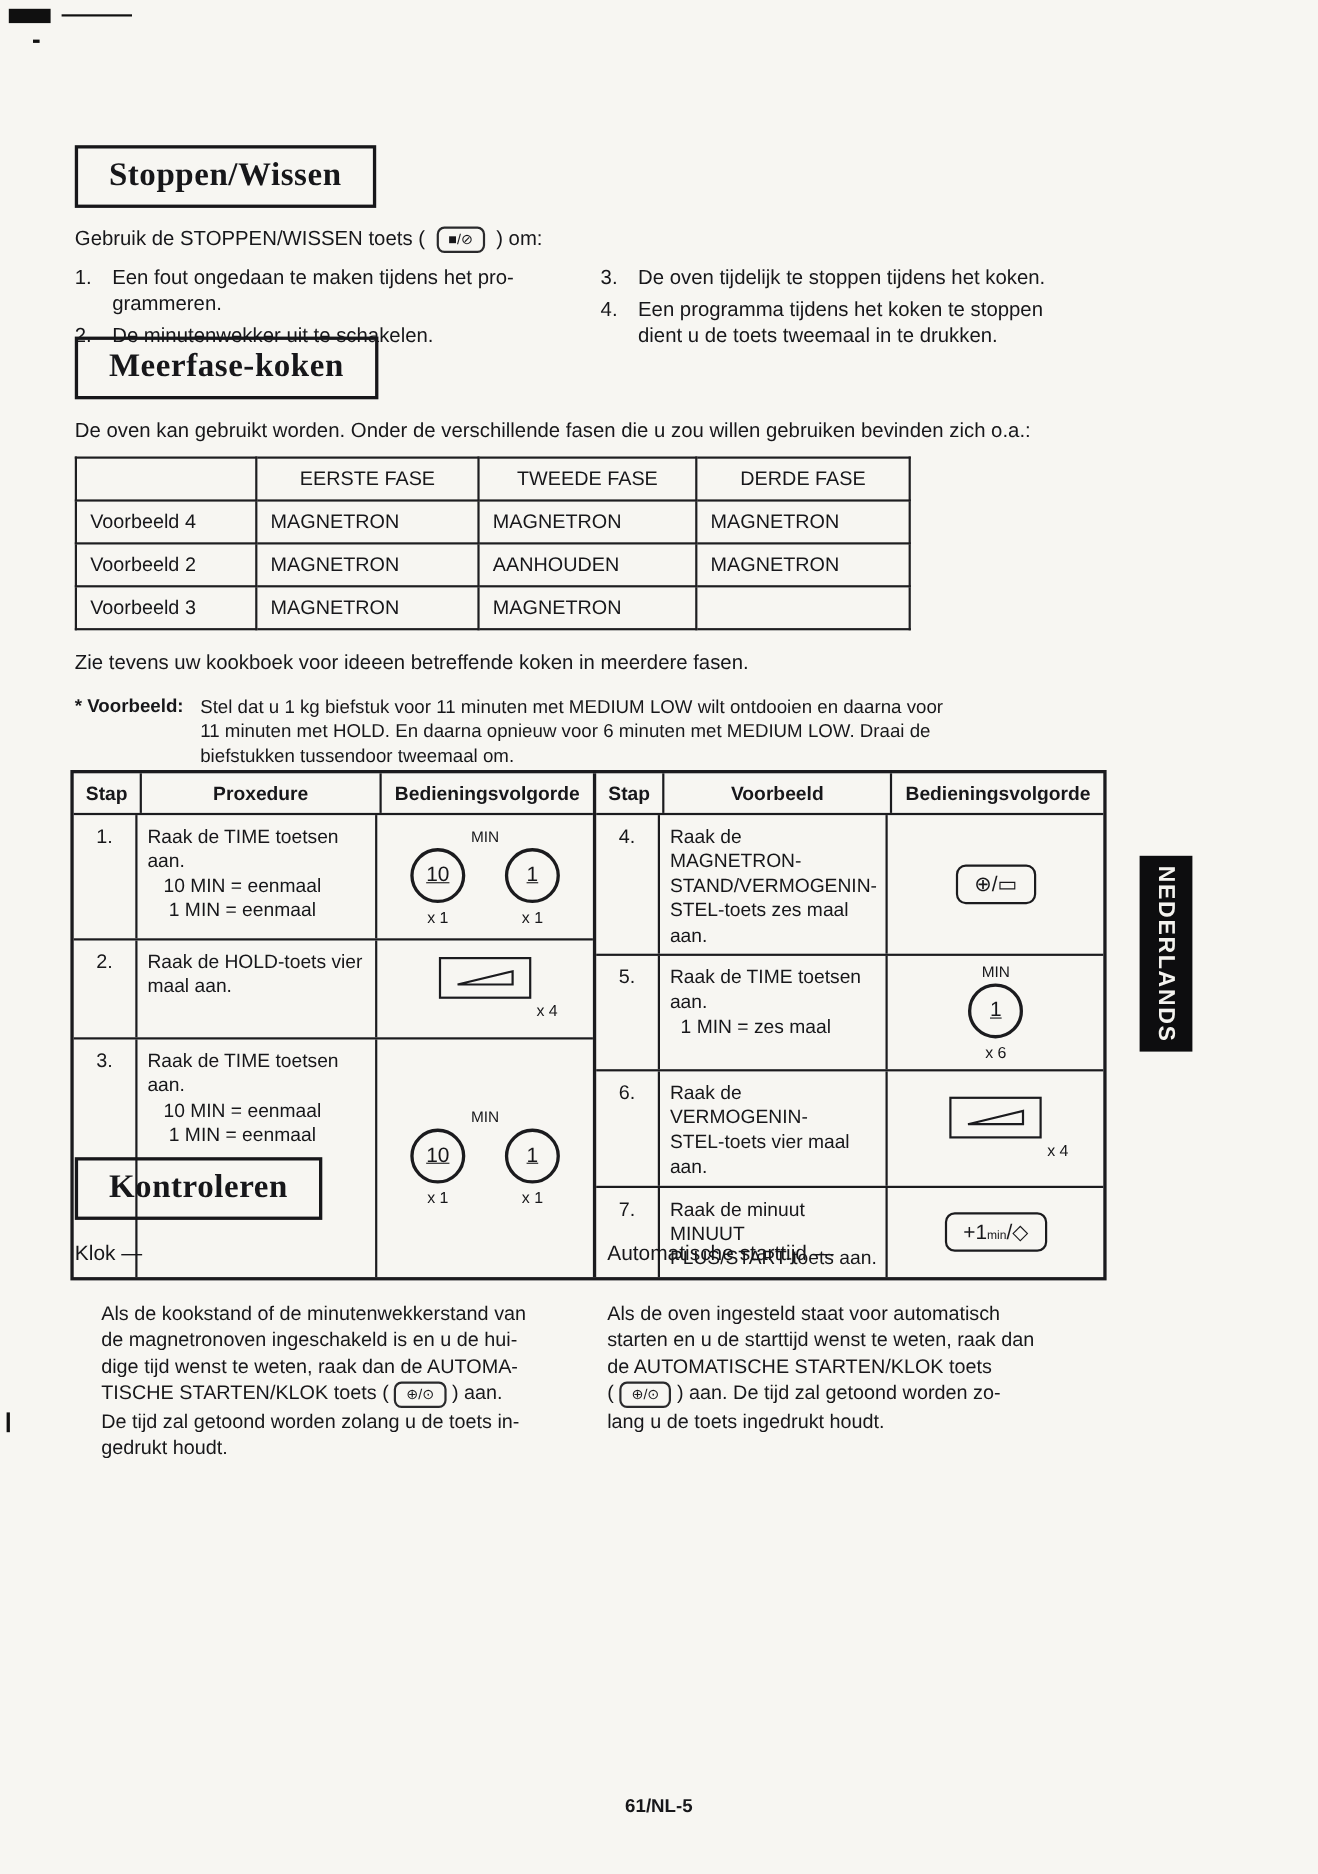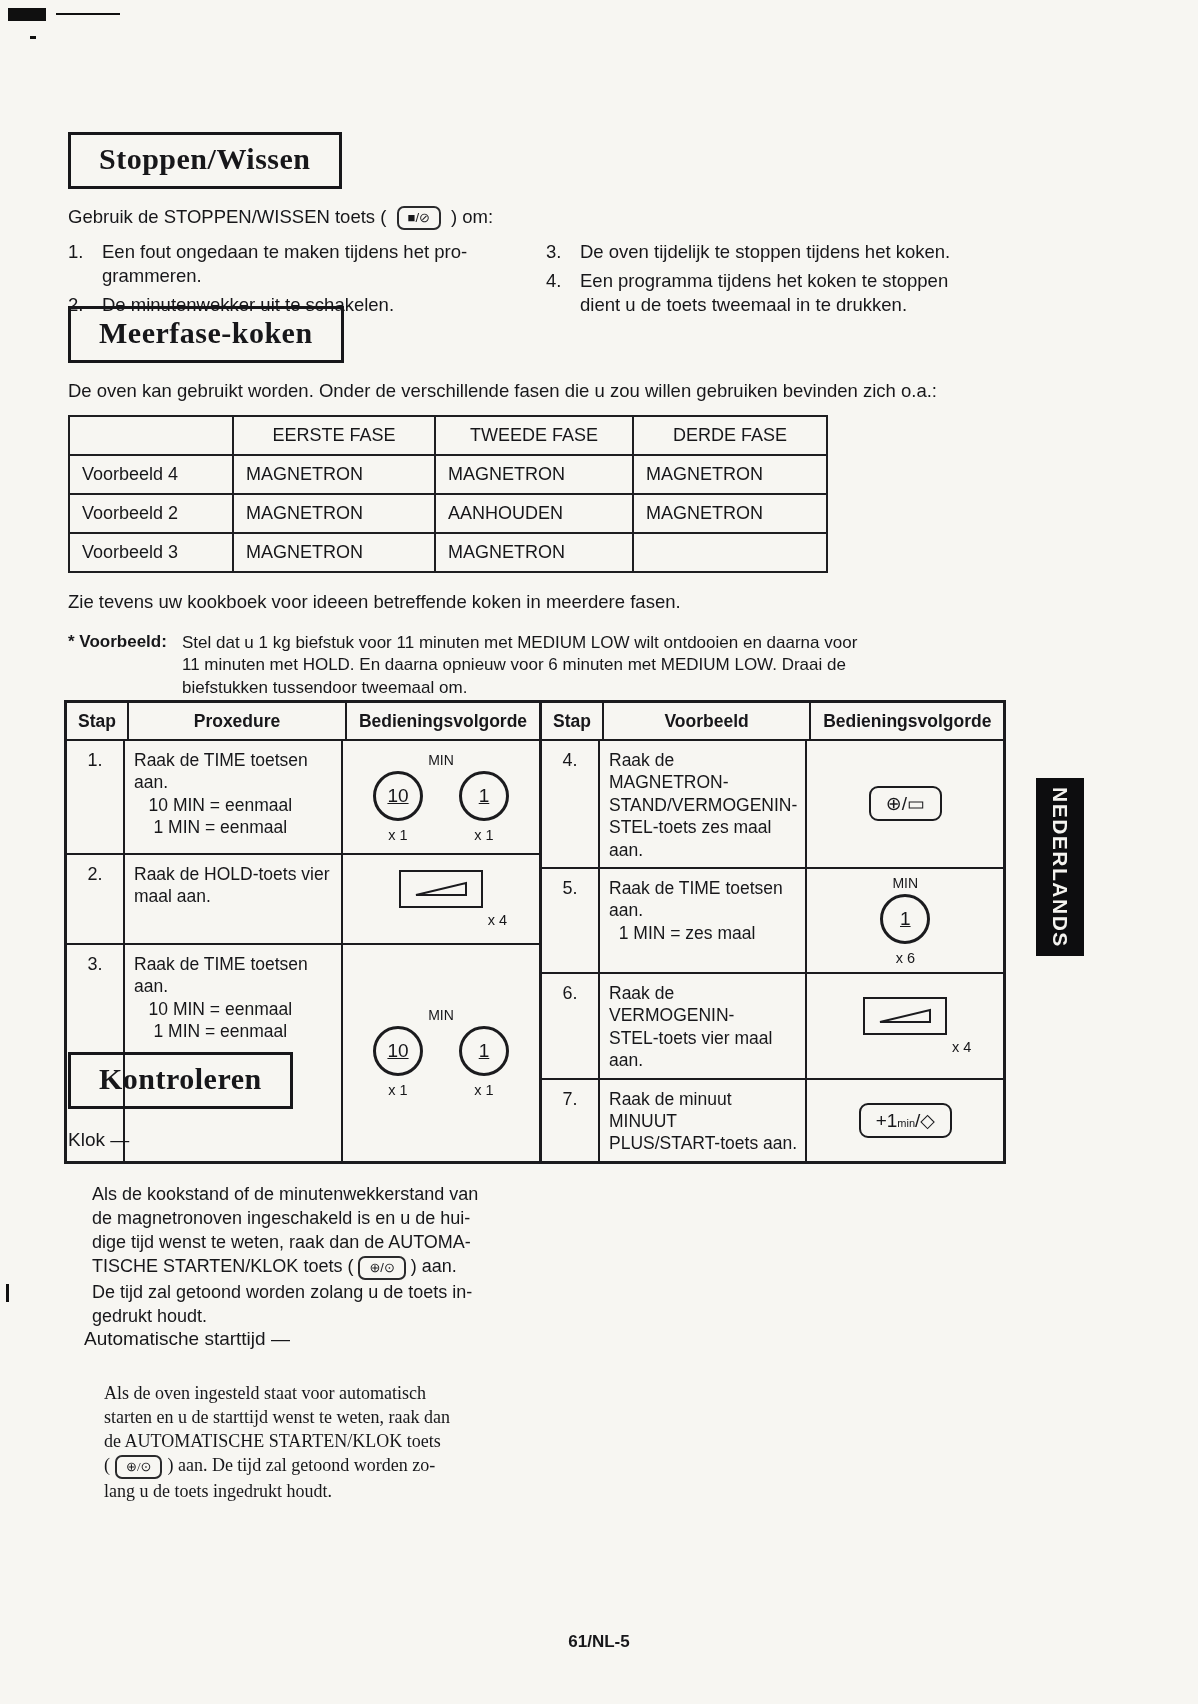--- a/index.html
+++ b/index.html
@@ -66,26 +66,26 @@
   .slider-btn{width:80px;height:34px;border:2.5px solid #1b1b1e;display:flex;
               align-items:center;justify-content:center;}
   .mult-right{align-self:flex-end;margin-right:28px;font-size:14.5px;margin-top:4px;}
   .pill{border:2.5px solid #1b1b1e;border-radius:9px;padding:4px 15px;font-size:19px;
         display:inline-flex;align-items:baseline;}
   .pill-sub{font-size:11px;}
 
   .key-icon{display:inline-block;border:2px solid #2a2a2c;border-radius:7px;
             padding:0 9px;font-size:13px;line-height:20px;vertical-align:middle;margin:0 5px;}
 
-  .kwrap{display:flex;margin-top:20px;flex-direction:column;}
+  .kwrap{display:flex;margin-top:20px;}
   .kcol-l{width:468px;flex:none;}
   .kcol-r{flex:1;margin-left:16px;}
   .khead{font-size:19px;}
   .kbody{margin:7px 0 0 24px;font-size:18px;line-height:1.34;white-space:pre-line;}
-  .kcol-r .kbody{margin-left:20px;font-family:Liberation Serif, serif;}
+  .kcol-r .kbody{margin-left:0;}
 
   .side-tab{position:absolute;left:1036px;top:778px;width:48px;height:178px;background:#0d0d0f;
             color:#f4f3ef;display:flex;align-items:center;justify-content:center;
             writing-mode:vertical-rl;font-weight:bold;font-size:21px;letter-spacing:1.5px;}
   .footer{position:absolute;left:0;right:0;top:1632px;text-align:center;
           font-weight:bold;font-size:17px;}
 </style>
 </head>
 <body>
 

